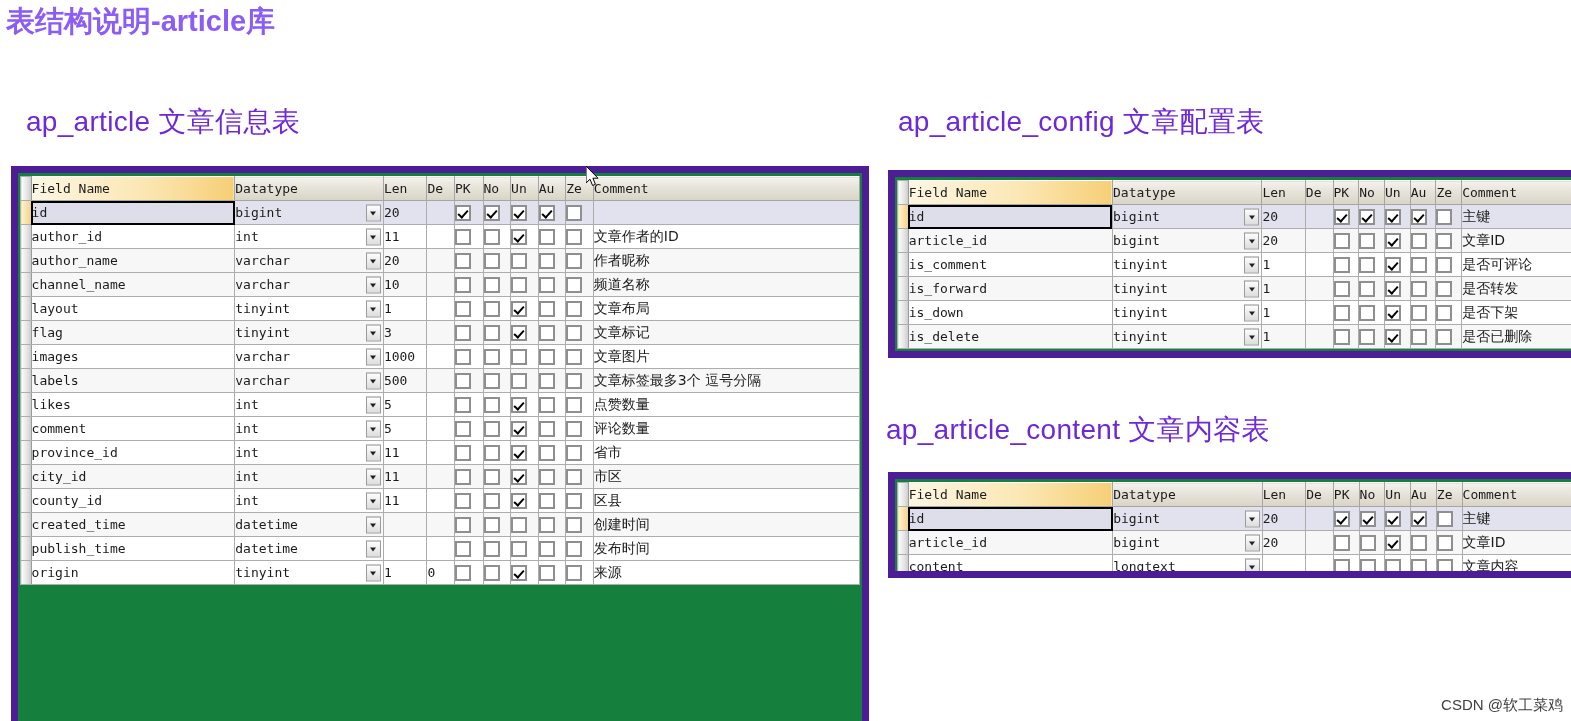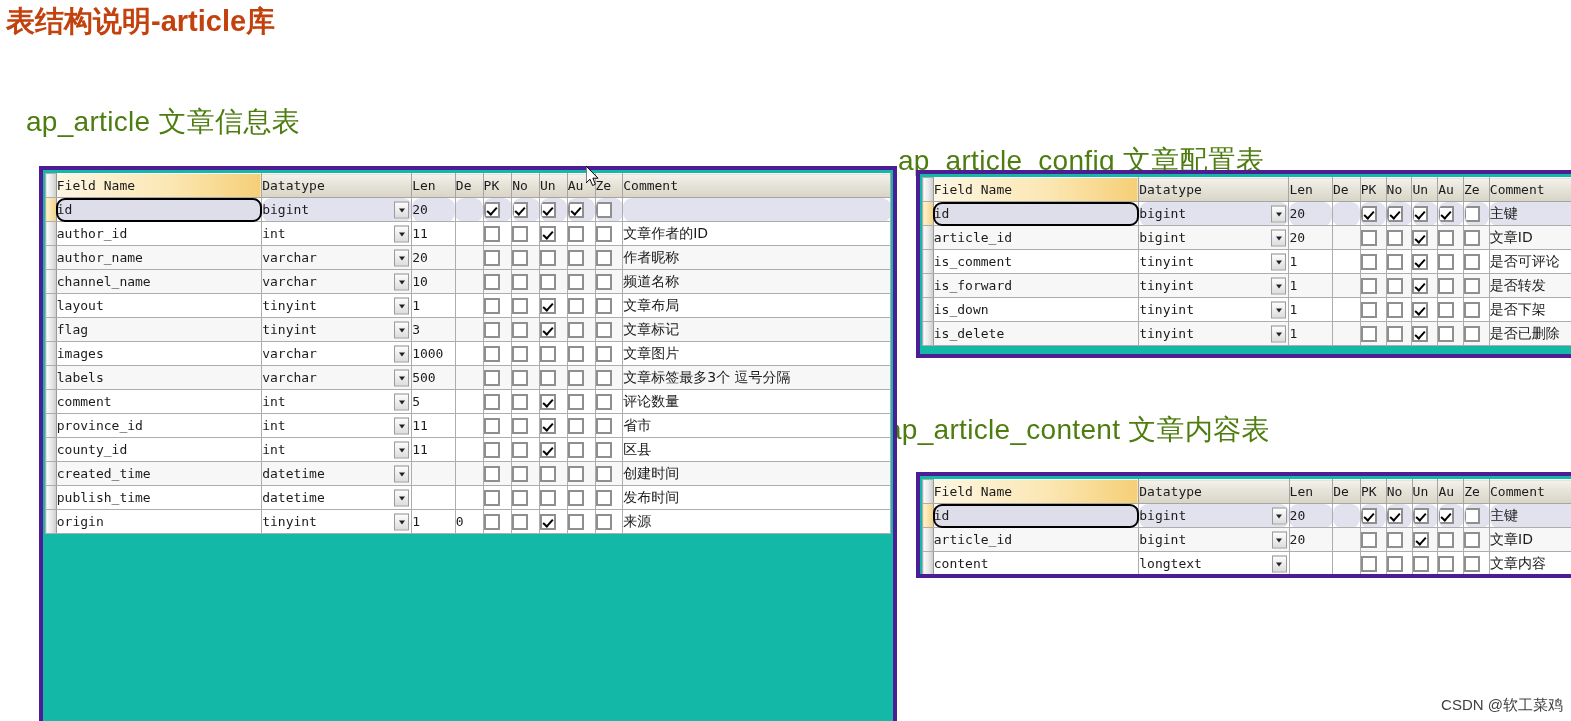--- a/index.html
+++ b/index.html
@@ -17,46 +17,45 @@
   }
 
   
   .page-title {
     position: absolute;
     left: 6px;
     top: 2px;
     font-size: 29px;
     font-weight: bold;
     letter-spacing: 0px;
-    color: #c2410c;
+    color: #8b5cf6;
     white-space: nowrap;
   }
 
   
   .sec-title {
     position: absolute;
     font-size: 28px;
     font-weight: normal;
-    color: #4d7c0f;
+    color: #6d28d9;
     white-space: nowrap;
     letter-spacing: 0.3px;
   }
   #t1-title { left: 26px;  top: 103px; }
-  #t2-title { left: 898px; top: 103px; margin-top: 39px; }
+  #t2-title { left: 898px; top: 103px; }
   #t3-title { left: 886px; top: 411px; }
 
   
   .grid-frame {
     position: absolute;
-    background: #14b8a6;
-    border: 4px solid #4c1d95;
+    background: #15803d;
+    border: 7px solid #4c1d95;
     box-sizing: border-box;
     padding: 3px 2px 2px 2px;
     overflow: hidden;
-    margin-left: 28px;
   }
   .grid-frame.clipped-bottom { border-bottom: none; }
   .grid-frame.clipped-right  { border-right: none; }
 
   table.dbgrid {
     border-collapse: collapse;
     table-layout: fixed;
     font-family: "DejaVu Sans Mono", "Liberation Mono", monospace;
     font-size: 13px;
     background: #ffffff;
@@ -99,21 +98,21 @@
   }
   th.h-center { text-align: center; padding-left: 0; }
 
   
   td.c {
     background: #ffffff;
     padding-left: 5px;
     color: #1b1b1b;
   }
   tr.alt td.c { background: #f7f7f7; }
-  tr.cur td.c { background: #e2e2ef; border-radius: 9px; }
+  tr.cur td.c { background: #e2e2ef; }
 
   
   td.focus-cell {
     outline: 2px solid #000000;
     outline-offset: -2px;
     background: #dedeeb !important;
   }
 
   
   td.dt { position: relative; padding-right: 20px; }
@@ -327,20 +326,33 @@
           <td class="c num"></td>
           <td class="c ck"><span class="box"></span></td>
           <td class="c ck"><span class="box"></span></td>
           <td class="c ck"><span class="box"></span></td>
           <td class="c ck"><span class="box"></span></td>
           <td class="c ck"><span class="box"></span></td>
           <td class="c cmt">文章标签最多3个 逗号分隔</td>
         </tr>
         <tr>
           <td class="handle"></td>
+          <td class="c">likes</td>
+          <td class="c dt">int<span class="combo"></span></td>
+          <td class="c num">5</td>
+          <td class="c num"></td>
+          <td class="c ck"><span class="box"></span></td>
+          <td class="c ck"><span class="box"></span></td>
+          <td class="c ck"><span class="box on"></span></td>
+          <td class="c ck"><span class="box"></span></td>
+          <td class="c ck"><span class="box"></span></td>
+          <td class="c cmt">点赞数量</td>
+        </tr>
+        <tr>
+          <td class="handle"></td>
           <td class="c">comment</td>
           <td class="c dt">int<span class="combo"></span></td>
           <td class="c num">5</td>
           <td class="c num"></td>
           <td class="c ck"><span class="box"></span></td>
           <td class="c ck"><span class="box"></span></td>
           <td class="c ck"><span class="box on"></span></td>
           <td class="c ck"><span class="box"></span></td>
           <td class="c ck"><span class="box"></span></td>
           <td class="c cmt">评论数量</td>
@@ -350,20 +362,33 @@
           <td class="c">province_id</td>
           <td class="c dt">int<span class="combo"></span></td>
           <td class="c num">11</td>
           <td class="c num"></td>
           <td class="c ck"><span class="box"></span></td>
           <td class="c ck"><span class="box"></span></td>
           <td class="c ck"><span class="box on"></span></td>
           <td class="c ck"><span class="box"></span></td>
           <td class="c ck"><span class="box"></span></td>
           <td class="c cmt">省市</td>
+        </tr>
+        <tr class="alt">
+          <td class="handle"></td>
+          <td class="c">city_id</td>
+          <td class="c dt">int<span class="combo"></span></td>
+          <td class="c num">11</td>
+          <td class="c num"></td>
+          <td class="c ck"><span class="box"></span></td>
+          <td class="c ck"><span class="box"></span></td>
+          <td class="c ck"><span class="box on"></span></td>
+          <td class="c ck"><span class="box"></span></td>
+          <td class="c ck"><span class="box"></span></td>
+          <td class="c cmt">市区</td>
         </tr>
         <tr>
           <td class="handle"></td>
           <td class="c">county_id</td>
           <td class="c dt">int<span class="combo"></span></td>
           <td class="c num">11</td>
           <td class="c num"></td>
           <td class="c ck"><span class="box"></span></td>
           <td class="c ck"><span class="box"></span></td>
           <td class="c ck"><span class="box on"></span></td>

